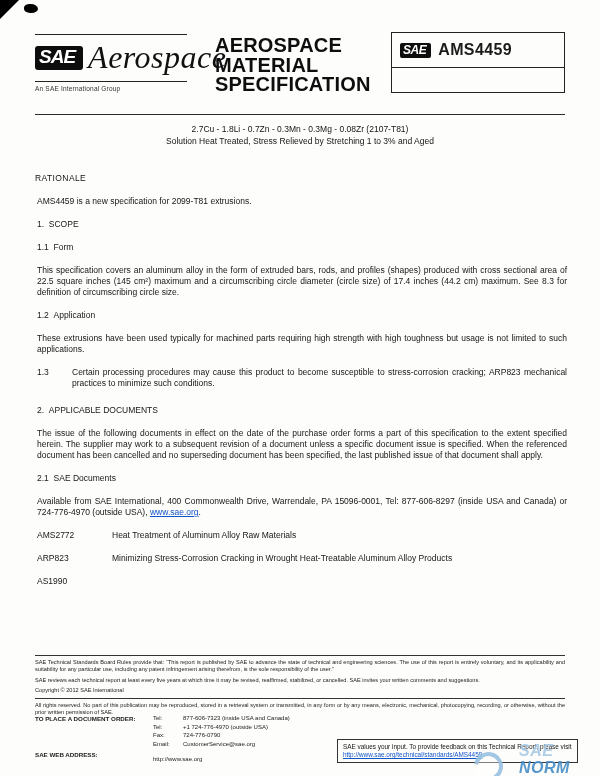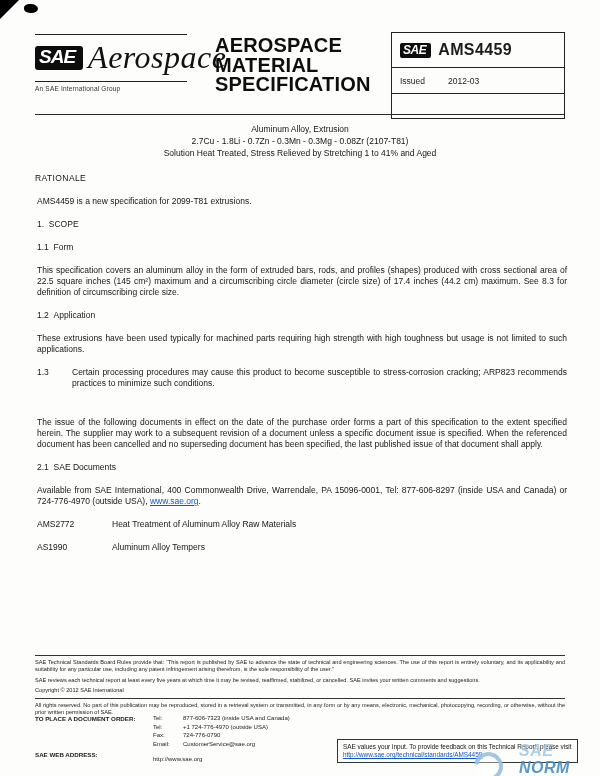--- a/index.html
+++ b/index.html
@@ -41,21 +41,21 @@
   
   .title-block{position:absolute;left:35px;width:530px;top:123px;text-align:center;
     font-size:8.5px;line-height:12px;color:#141414}
   .rationale-heading{position:absolute;left:35px;width:530px;top:173px;text-align:left;
     font-size:8.5px;letter-spacing:.4px;color:#141414}
 
   
   .bodytext{position:absolute;left:37px;top:196px;width:530px;
     font-size:8.5px;line-height:11px;text-align:justify;color:#161616}
   .bodytext p{margin:0 0 12px}
-  .hang{display:flex;margin-bottom:28px}
+  .hang{display:flex;margin-bottom:16px}
   .hang .num{width:35px;flex:none}
   .hang .txt{flex:1}
   .doc-row{display:flex;margin-bottom:12px}
   .doc-row .code{width:75px;flex:none}
   .doc-row .dtitle{flex:1}
   .link{color:#1155cc;text-decoration:underline;cursor:pointer}
 
   
   .legal{position:absolute;left:35px;width:530px;top:655px;font-size:5.6px;line-height:7px;
     color:#222;text-align:justify;border-top:1px solid #333;padding-top:3px}
@@ -102,65 +102,64 @@
       <div class="logo-tagline">An SAE International Group</div>
     </div>
 
     <div class="doc-type">AEROSPACE MATERIAL SPECIFICATION</div>
 
     <div class="spec-box">
       <div class="spec-row1">
         <span class="sae-box-sm">SAE</span>
         <span class="spec-number">AMS4459</span>
       </div>
-      <div class="spec-row2">
-        <span class="lab">Issued</span>
-        <span>2012-03</span>
-      </div>
       <div class="spec-row3"></div>
     </div>
   </div>
 
   <div class="header-rule"></div>
 
   <div class="title-block">
-    <div>Aluminum Alloy, Extrusion</div>
     <div>2.7Cu - 1.8Li - 0.7Zn - 0.3Mn - 0.3Mg - 0.08Zr (2107-T81)</div>
-    <div>Solution Heat Treated, Stress Relieved by Stretching 1 to 41% and Aged</div>
+    <div>Solution Heat Treated, Stress Relieved by Stretching 1 to 3% and Aged</div>
   </div>
 
   <div class="rationale-heading">RATIONALE</div>
 
   <div class="bodytext">
     <p>AMS4459 is a new specification for 2099-T81 extrusions.</p>
 
     <p>1.&nbsp;&nbsp;SCOPE</p>
     <p>1.1&nbsp;&nbsp;Form</p>
     <p>This specification covers an aluminum alloy in the form of extruded bars, rods, and profiles (shapes) produced with cross sectional area of 22.5 square inches (145 cm²) maximum and a circumscribing circle diameter (circle size) of 17.4 inches (44.2 cm) maximum.  See 8.3 for definition of circumscribing circle size.</p>
 
     <p>1.2&nbsp;&nbsp;Application</p>
     <p>These extrusions have been used typically for machined parts requiring high strength with high toughness but usage is not limited to such applications.</p>
 
     <div class="hang">
       <span class="num">1.3</span>
-      <span class="txt">Certain processing procedures may cause this product to become susceptible to stress-corrosion cracking; ARP823 recommends practices to minimize such conditions.</span>
-    </div>
-
+      <span class="txt">Certain processing procedures may cause this product to become susceptible to stress-corrosion cracking; ARP823 mechanical practices to minimize such conditions.</span>
+    </div>
+
+    <p>2.&nbsp;&nbsp;APPLICABLE DOCUMENTS</p>
     <p>The issue of the following documents in effect on the date of the purchase order forms a part of this specification to the extent specified herein. The supplier may work to a subsequent revision of a document unless a specific document issue is specified. When the referenced document has been cancelled and no superseding document has been specified, the last published issue of that document shall apply.</p>
 
     <p>2.1&nbsp;&nbsp;SAE Documents</p>
     <p><span>Available from SAE International, 400 Commonwealth Drive, Warrendale, PA 15096-0001, Tel: 877-606-8297 (inside USA and Canada) or 724-776-4970 (outside USA), </span><span class="link">www.sae.org</span><span>.</span></p>
 
     <div class="doc-row">
       <span class="code">AMS2772</span>
       <span class="dtitle">Heat Treatment of Aluminum Alloy Raw Materials</span>
     </div>
     <div class="doc-row">
+      <span class="code">ARP823</span>
+      <span class="dtitle">Minimizing Stress-Corrosion Cracking in Wrought Heat-Treatable Aluminum Alloy Products</span>
+    </div>
+    <div class="doc-row">
       <span class="code">AS1990</span>
-      <span class="dtitle">Aluminum Alloy Tempers</span>
     </div>
   </div>
 
   <div class="legal">
     <p>SAE Technical Standards Board Rules provide that: “This report is published by SAE to advance the state of technical and engineering sciences. The use of this report is entirely voluntary, and its applicability and suitability for any particular use, including any patent infringement arising therefrom, is the sole responsibility of the user.”</p>
     <p>SAE reviews each technical report at least every five years at which time it may be revised, reaffirmed, stabilized, or cancelled. SAE invites your written comments and suggestions.</p>
     <p>Copyright © 2012 SAE International</p>
     <div class="rule"></div>
     <p>All rights reserved. No part of this publication may be reproduced, stored in a retrieval system or transmitted, in any form or by any means, electronic, mechanical, photocopying, recording, or otherwise, without the prior written permission of SAE.</p>
   </div>

